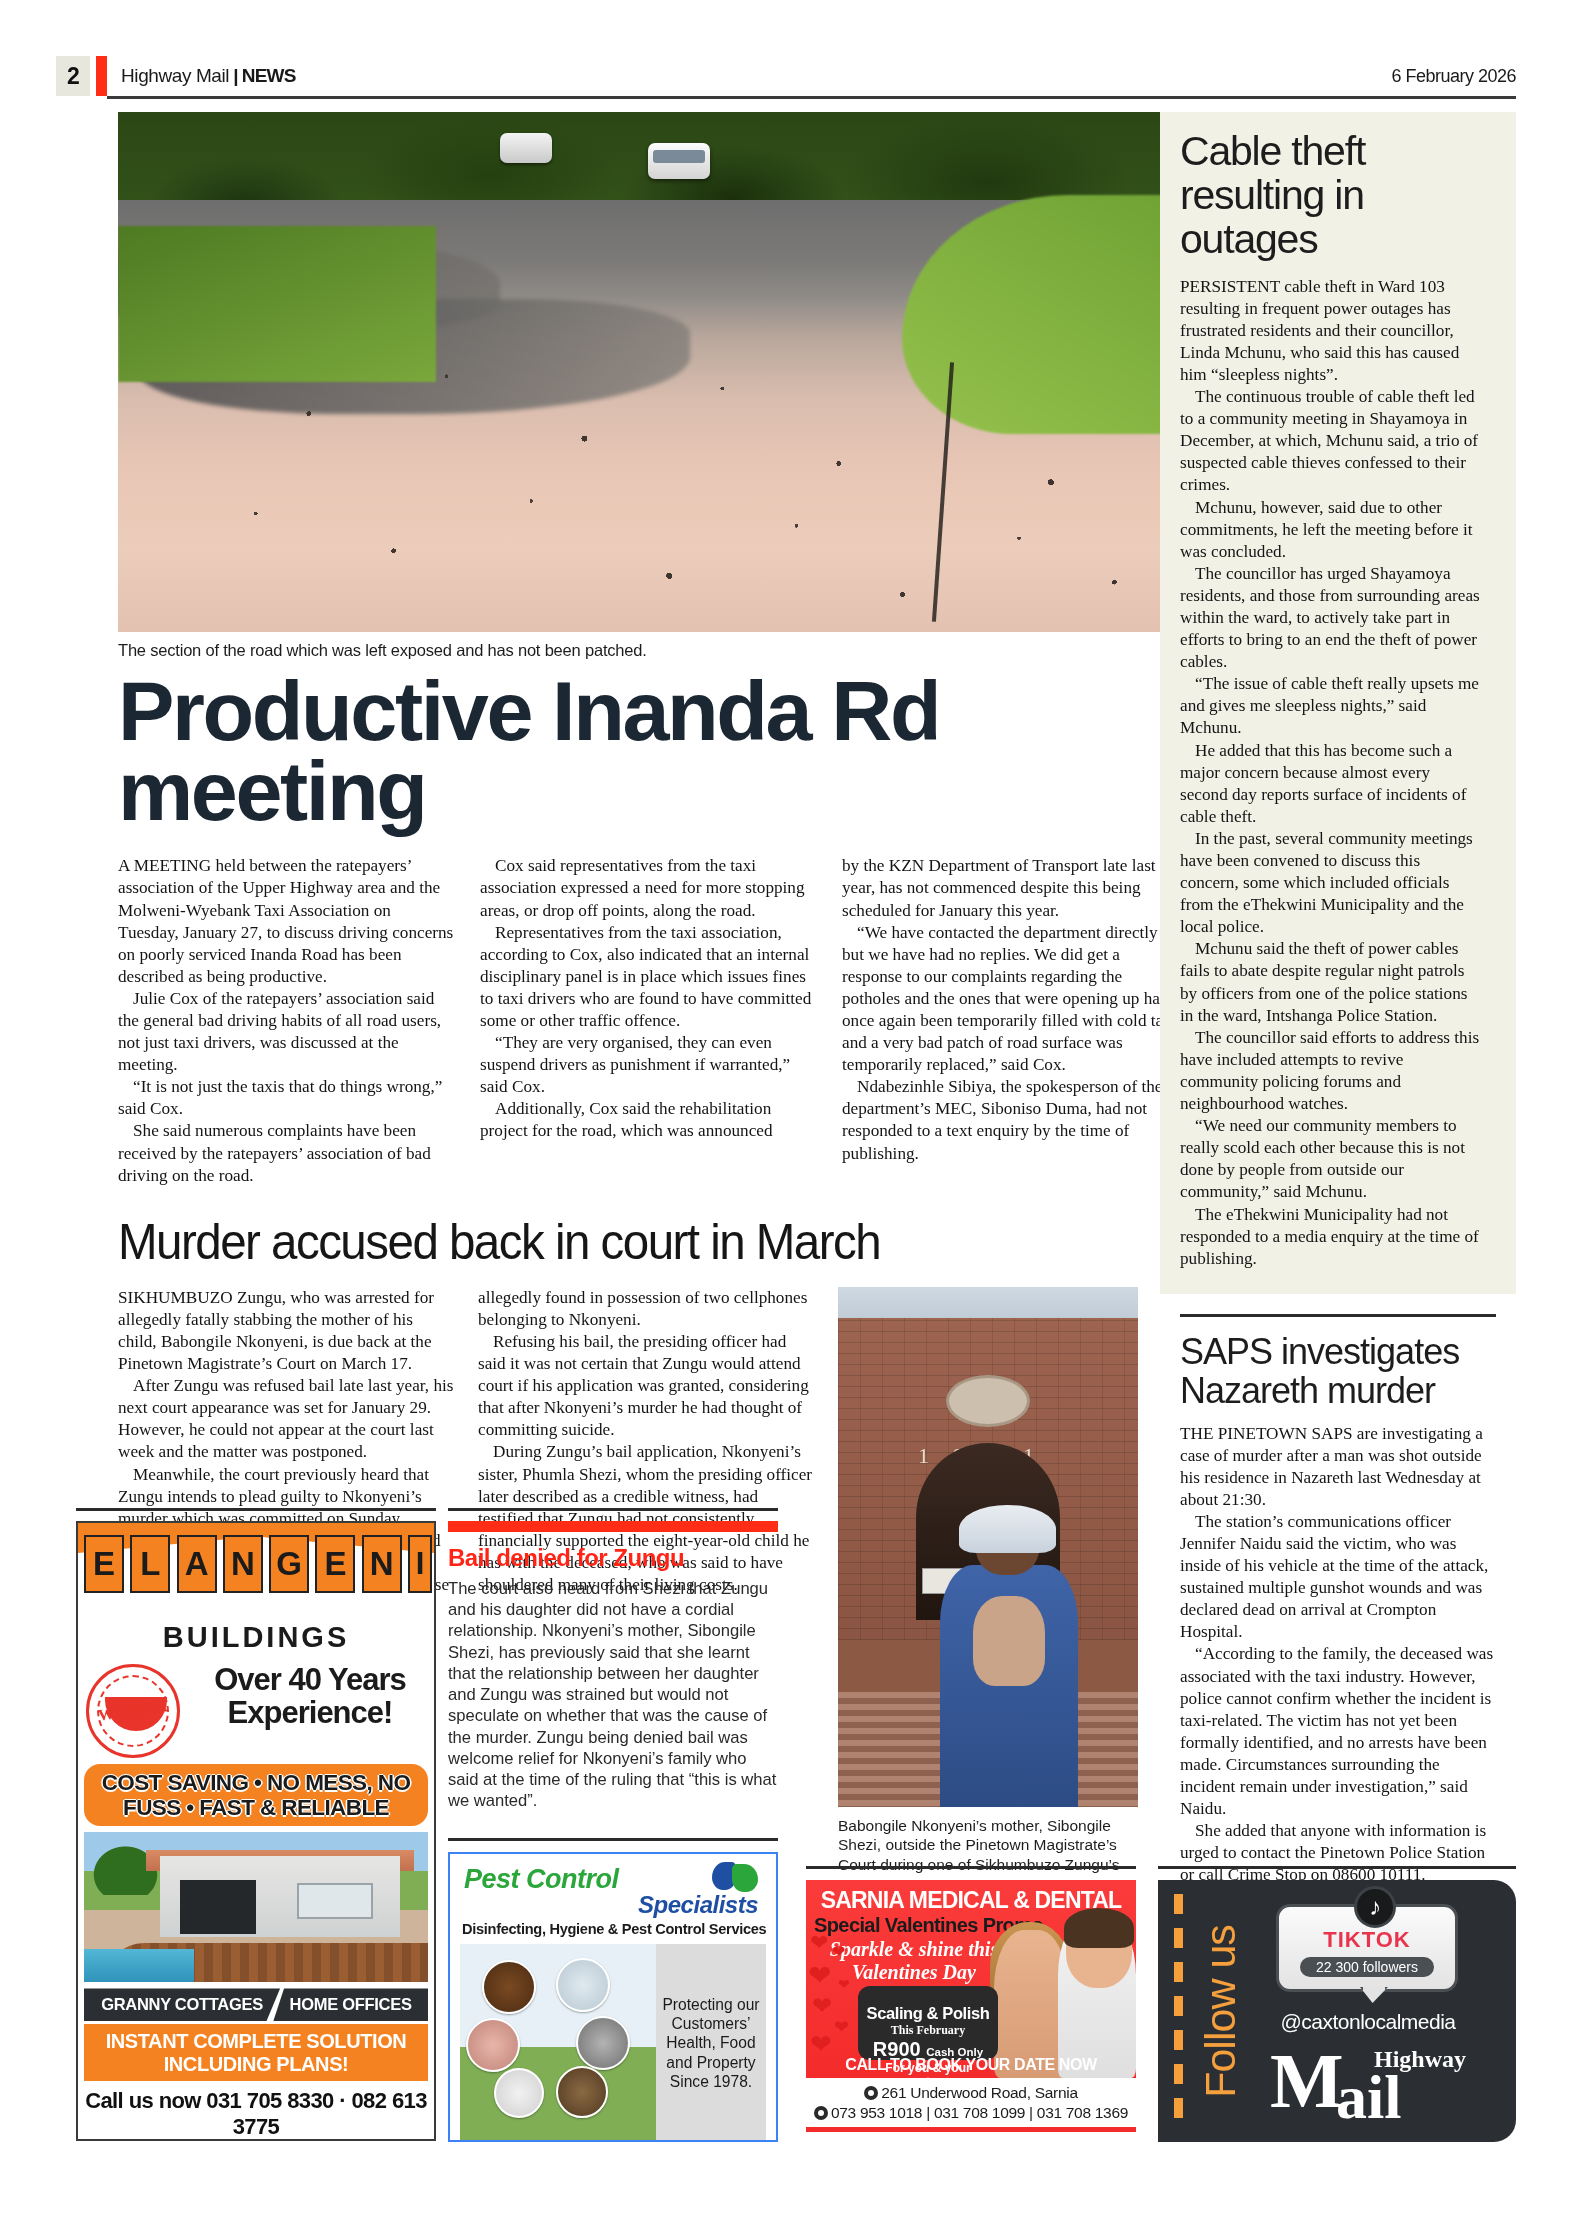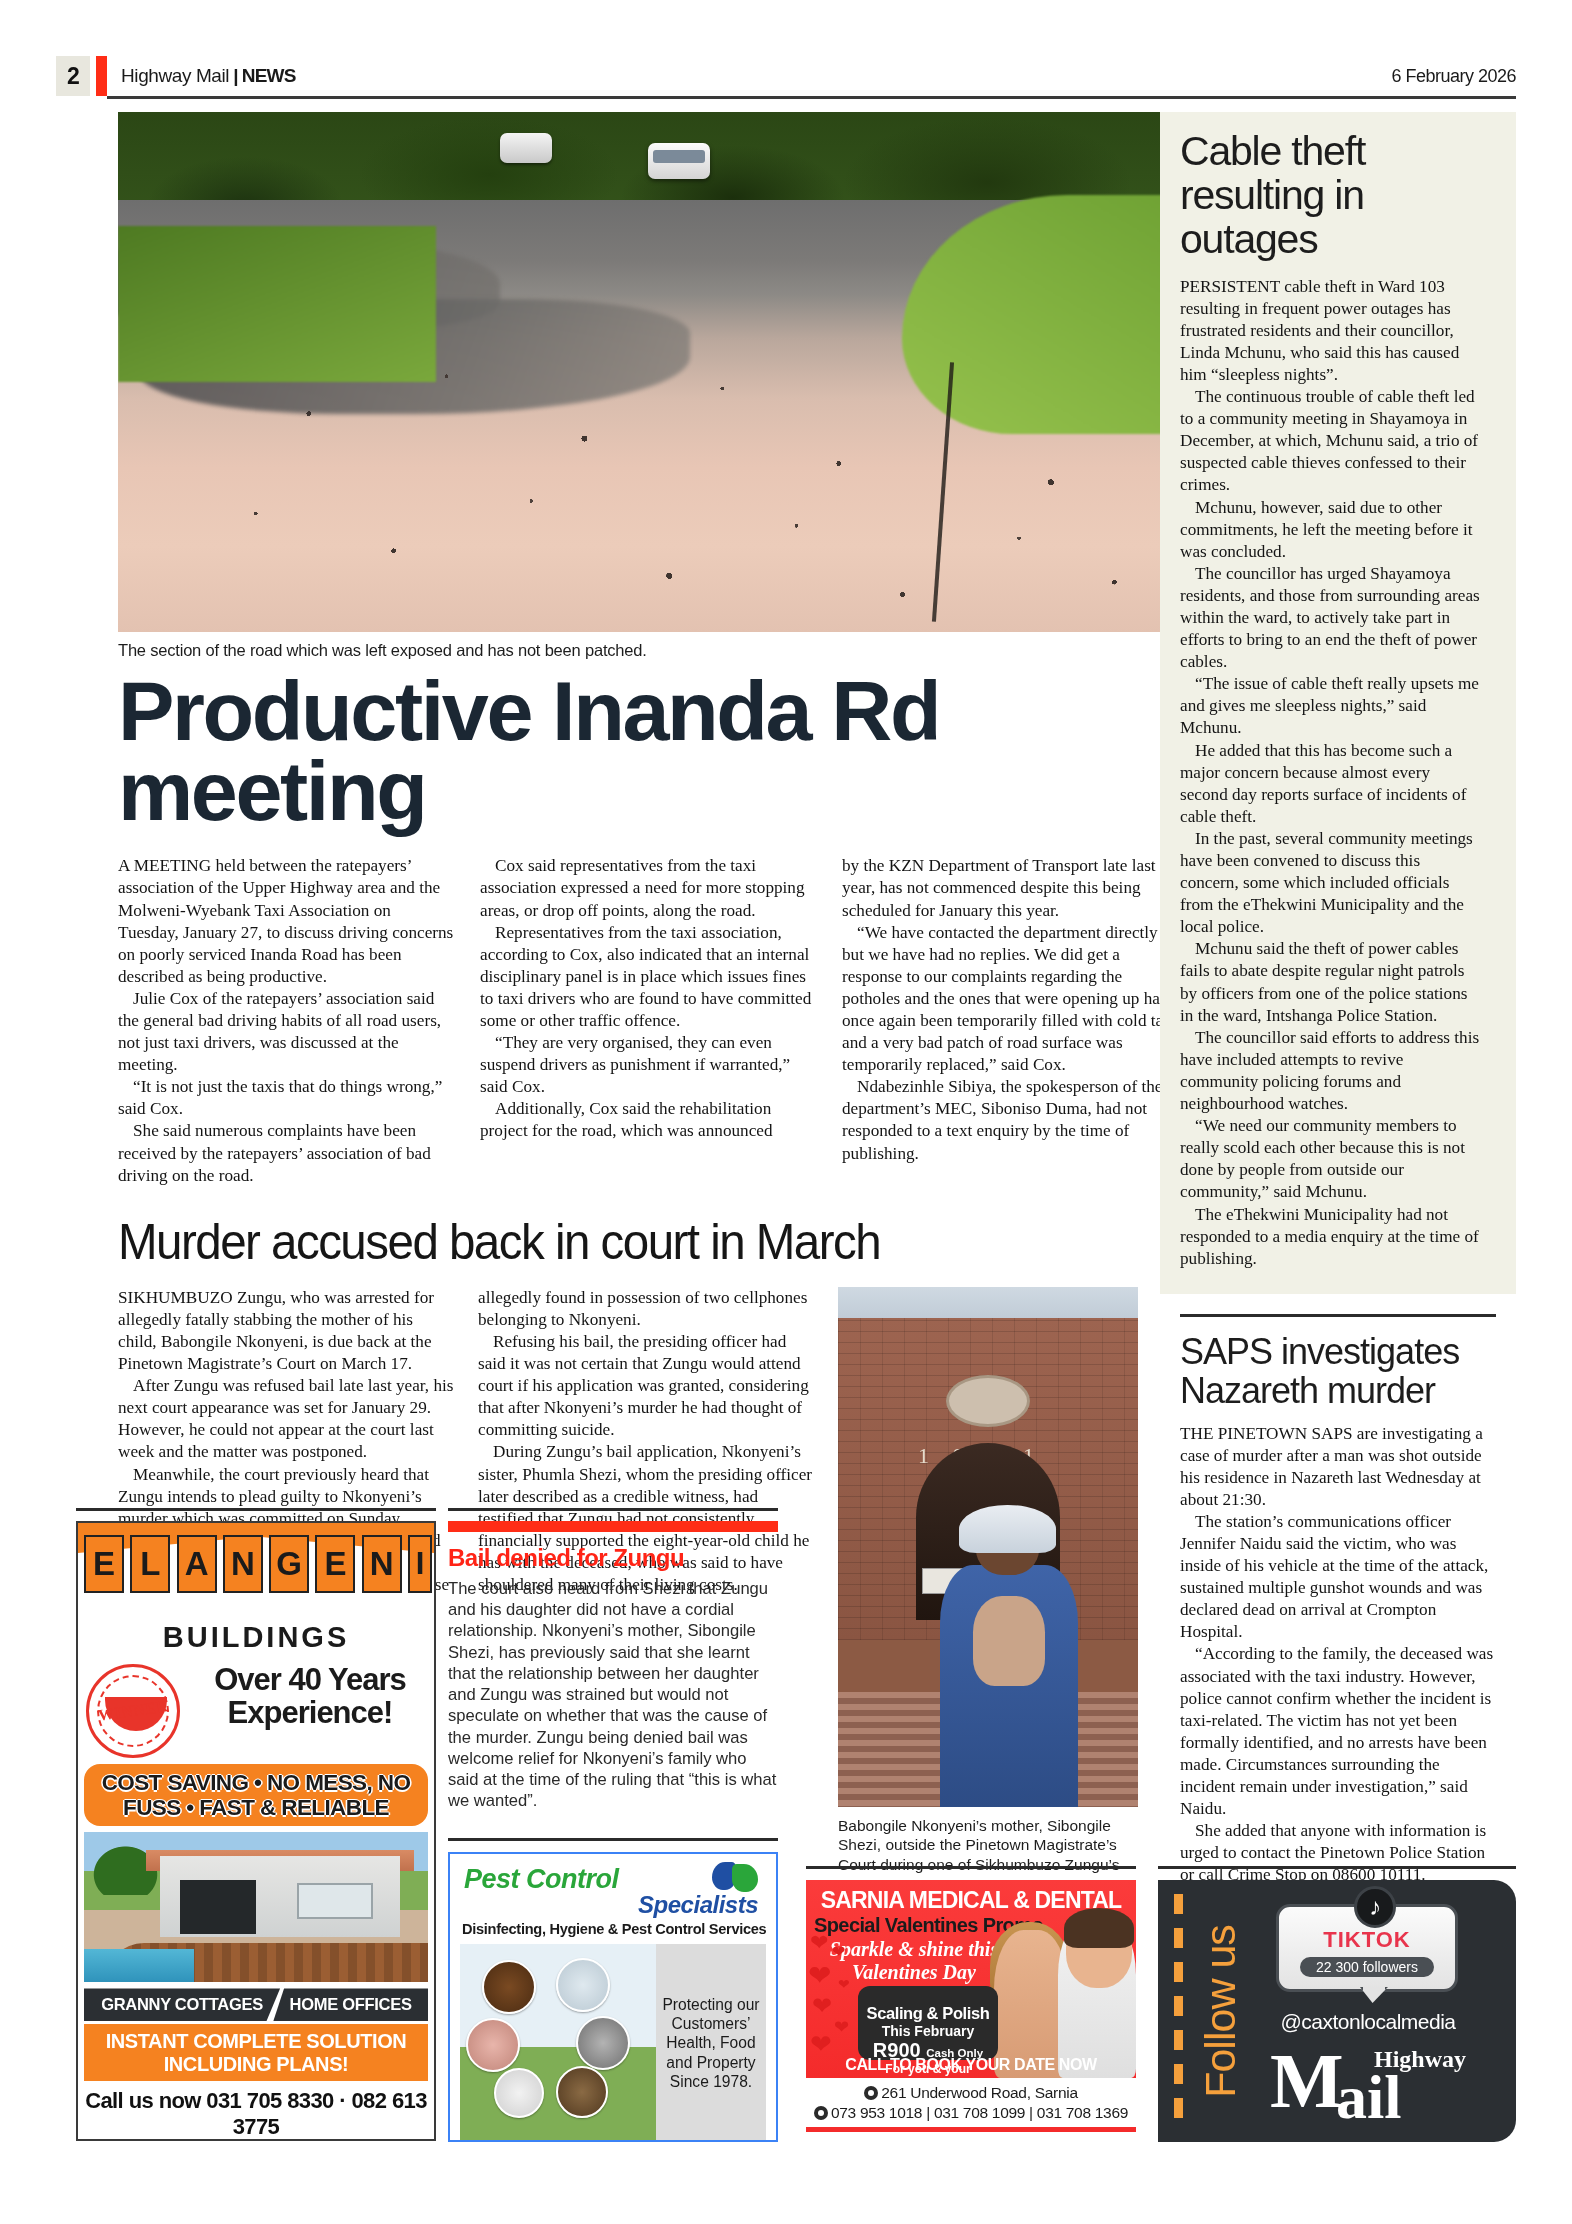--- a/index.html
+++ b/index.html
@@ -422,22 +422,22 @@
     line-height:1.12; margin-top:1px;
   }
   .sa-hearts { position:absolute; left:2px; top:52px; width:58px; height:138px; }
   .sa-heart { position:absolute; color:#e01f1f; font-size:26px; line-height:1; }
   .sa-box {
     position:absolute; left:52px; top:106px; width:140px; height:74px;
     background:#2a2a2a; border-radius:12px; padding:18px 6px; text-align:center;
   }
   .sa-box .b1 { font-family:"Liberation Sans", sans-serif; font-weight:bold;
     font-size:16.5px; color:#fff; letter-spacing:-0.4px; }
-  .sa-box .b2 { font-family:Liberation Sans, sans-serif; font-weight:bold;
-    font-size:14px; color:#fff; }
+  .sa-box .b2 { font-family:Liberation Serif, serif; font-weight:bold;
+    font-size:12px; color:#fff; }
   .sa-box .b3 { font-family:"Liberation Sans", sans-serif; font-weight:bold;
     font-size:20px; color:#fff; }
   .sa-box .b3 small { font-size:11.5px; font-weight:bold; }
   .sa-box .b4 { font-family:"Liberation Sans", sans-serif; font-weight:bold;
     font-size:12px; color:#fff; }
   .sa-people { position:absolute; right:0; top:24px; width:152px; height:174px; }
   .sa-p1 { position:absolute; right:68px; top:26px; width:74px; height:148px;
     background:linear-gradient(#e8b48f,#d79b74); border-radius:40% 40% 8% 8%; }
   .sa-p1hair { position:absolute; right:66px; top:18px; width:80px; height:92px;
     background:linear-gradient(#c99550,#a87335); border-radius:48% 48% 34% 34%; }

